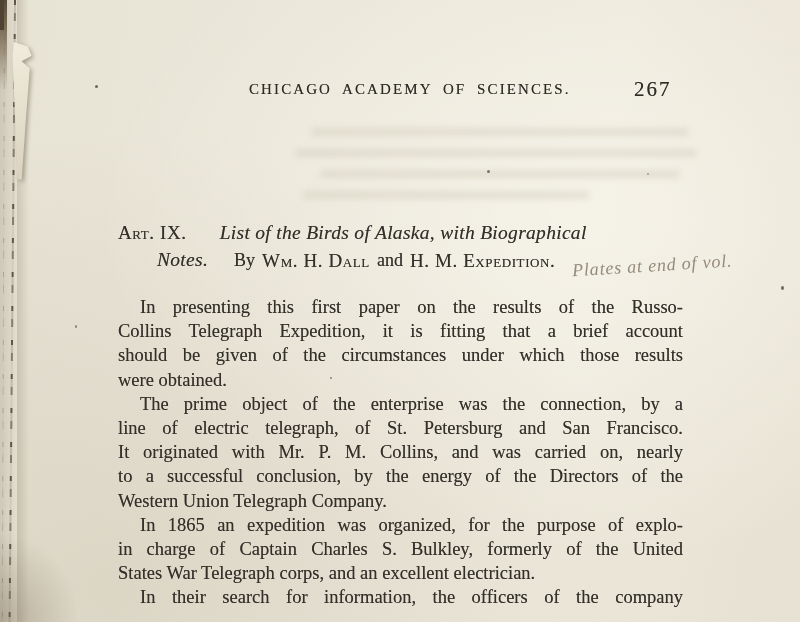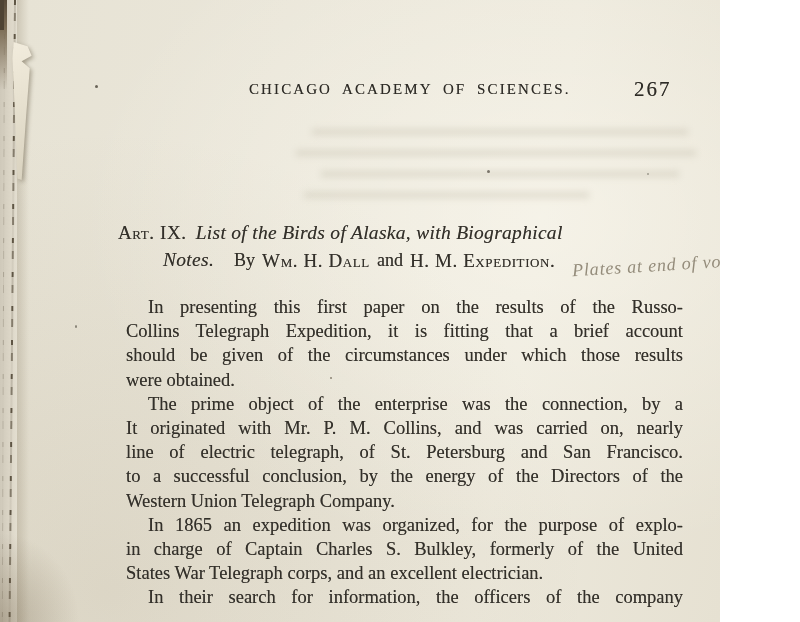--- a/index.html
+++ b/index.html
@@ -1,18 +1,18 @@
 <!DOCTYPE html>
 <html><head>
 <meta charset="utf-8">
 <style>
   html,body{margin:0;padding:0;}
   body{width:800px;height:622px;overflow:hidden;font-family:"Liberation Serif", serif;}
   .page{
-    position:relative;width:720px;height:622px;overflow:hidden;
+    position:relative;width:800px;height:622px;overflow:hidden;
     background:
       radial-gradient(ellipse at 75% 35%, rgba(255,253,245,.5), rgba(255,253,245,0) 60%),
       radial-gradient(ellipse at 15% 95%, rgba(160,145,115,.18), rgba(160,145,115,0) 55%),
       linear-gradient(100deg, #ddd7c9 0%, #e7e3d5 3%, #eae6d9 35%, #ece8db 70%, #e6e1d2 100%);
     color:#33302a;
   }
   
   .left-strip{position:absolute;left:0;top:0;width:17px;height:622px;
     background:linear-gradient(90deg,#cfc9ba 0%,#dbd5c6 55%,#e3ded0 100%);}
   .edge-sliver-dark{position:absolute;left:0;top:0;width:7px;height:90px;
@@ -38,35 +38,35 @@
   .ghost .r1{width:92%;margin-left:4%;}
   .ghost .r2{width:98%;}
   .ghost .r3{width:88%;margin-left:6%;}
   .ghost .r4{width:70%;margin-left:2%;}
   
   .speck{position:absolute;border-radius:50%;background:#4a443a;}
   
   .ink{color:#33302a;text-shadow:0 0 .5px rgba(51,48,42,.55);}
   .running-title{position:absolute;left:249px;top:81px;font-size:15px;letter-spacing:2.1px;word-spacing:5px;color:#2d2b26;}
   .page-number{position:absolute;left:634px;top:77px;font-size:21px;letter-spacing:2px;color:#2d2b26;}
-  .title1{position:absolute;left:118px;top:222px;display:flex;gap:9px;align-items:baseline;white-space:nowrap;}
-  .title2{position:absolute;left:163px;top:249px;display:flex;gap:20px;align-items:baseline;white-space:nowrap;}
+  .title1{position:absolute;left:118px;top:222px;display:flex;gap:33px;align-items:baseline;white-space:nowrap;}
+  .title2{position:absolute;left:157px;top:249px;display:flex;gap:26px;align-items:baseline;white-space:nowrap;}
   .sc{font-variant:small-caps;letter-spacing:.6px;}
   .art-label{font-size:19px;}
   .ital{font-style:italic;font-size:19.5px;letter-spacing:.3px;}
   .byline{display:flex;gap:7px;align-items:flex-start;font-size:18px;}
   .byline .sc{font-size:19px;}
   .annotation{position:absolute;left:572px;top:253px;width:240px;
     font-style:italic;font-size:18px;letter-spacing:.8px;color:#948c7b;
     transform:rotate(-3.5deg);white-space:nowrap;}
   .pencil-dot{position:absolute;left:781px;top:286px;width:3px;height:4px;border-radius:50%;background:#6f685c;}
   .obtained-dot{position:absolute;left:330px;top:377px;width:2px;height:2px;border-radius:50%;background:#8a8373;}
   
   .body-text{position:absolute;left:118px;top:295px;width:565px;font-size:18.5px;}
-  .bl{display:block;height:24.2px;line-height:24.2px;white-space:nowrap;margin-left:8px;}
+  .bl{display:block;height:24.2px;line-height:24.2px;white-space:nowrap;}
   .bl.jst{white-space:normal;text-align:justify;text-align-last:justify;}
   .bl.ind{text-indent:22px;}
 </style>
 </head>
 <body>
 
 <div class="page">
 
   <div class="left-strip"></div>
   <div class="crease faint"></div>
@@ -112,22 +112,22 @@
   <div class="annotation">Plates at end of vol.</div>
   <div class="pencil-dot"></div>
 
   <div class="body-text ink">
     <span class="bl jst ind">In presenting this first paper on the results of the Russo-</span>
     <span class="bl jst">Collins Telegraph Expedition, it is fitting that a brief account</span>
     <span class="bl jst">should be given of the circumstances under which those results</span>
     <span class="bl">were obtained.</span>
 
     <span class="bl jst ind">The prime object of the enterprise was the connection, by a</span>
+    <span class="bl jst">line of electric telegraph, of St. Petersburg and San Francisco.</span>
     <span class="bl jst">It originated with Mr. P. M. Collins, and was carried on, nearly</span>
-    <span class="bl jst">line of electric telegraph, of St. Petersburg and San Francisco.</span>
     <span class="bl jst">to a successful conclusion, by the energy of the Directors of the</span>
     <span class="bl">Western Union Telegraph Company.</span>
 
     <span class="bl jst ind">In 1865 an expedition was organized, for the purpose of explo-</span>
     <span class="bl jst">in charge of Captain Charles S. Bulkley, formerly of the United</span>
     <span class="bl">States War Telegraph corps, and an excellent electrician.</span>
 
     <span class="bl jst ind">In their search for information, the officers of the company</span>
   </div>
 

